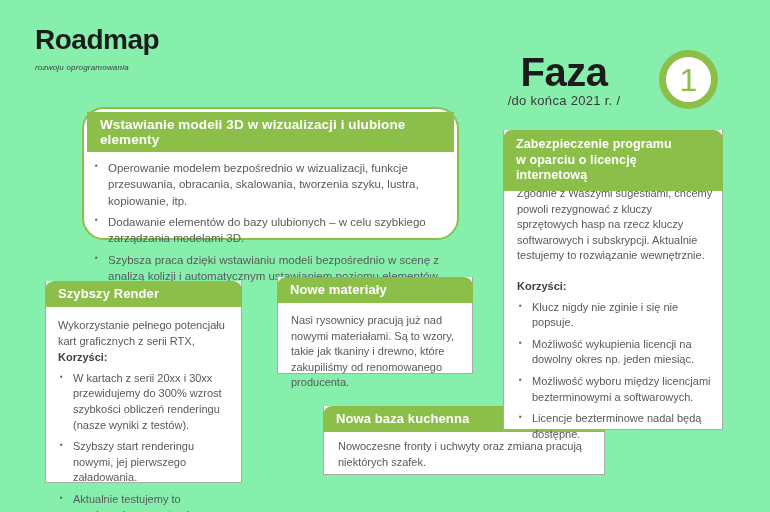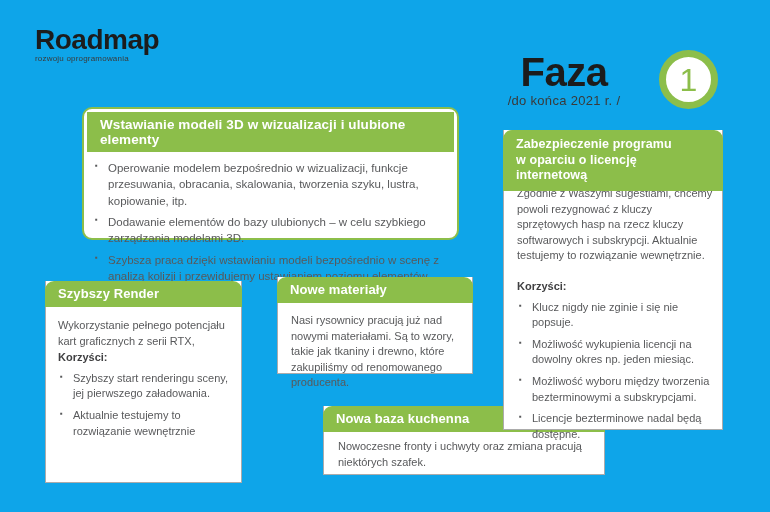--- a/index.html
+++ b/index.html
@@ -5,28 +5,28 @@
   :root{
     --accent:#8cbe4a;
     --text:#58595b;
     --heading:#404042;
     --border:#ababab;
   }
   *{margin:0;padding:0;box-sizing:border-box;}
   html,body{background:#e8e8e8;}
   body{font-family:"Liberation Sans", sans-serif;}
   .canvas{
-    position:relative;width:770px;height:512px;background:#0ea5e9;
+    position:relative;width:770px;height:512px;background:#86efac;
     overflow:hidden;margin:0 auto;
   }
 
   
   .logo{position:absolute;left:35px;top:26px;}
   .logo-title{font-size:28px;font-weight:800;color:#1c1c1c;letter-spacing:-0.5px;line-height:1.0;}
-  .logo-subtitle{font-size:8px;color:#3a3a3a;margin-top:0;letter-spacing:0.2px;}
+  .logo-subtitle{font-size:8px;color:#3a3a3a;margin-top:9px;letter-spacing:0.2px;font-style:italic;}
 
   .phase{position:absolute;left:480px;top:52px;width:168px;text-align:center;}
   .phase-label{font-size:40px;font-weight:800;color:#1c1c1c;line-height:1.0;letter-spacing:-0.5px;}
   .phase-deadline{font-size:13px;color:#3a3a3a;margin-top:1px;letter-spacing:0.3px;}
 
   .phase-circle{
     position:absolute;left:659px;top:50px;width:59px;height:59px;border-radius:50%;
     border:7px solid var(--accent);display:flex;align-items:center;justify-content:center;
     background:#fff;
   }
@@ -35,21 +35,21 @@
   
   .hdr{background:var(--accent);color:#fff;font-weight:700;}
   .body-text{color:var(--text);}
   ul.blist{list-style:none;}
   ul.blist li{position:relative;padding-left:15px;color:var(--text);}
   ul.blist li::before{content:"▪";position:absolute;left:2px;top:0;font-size:8px;color:var(--text);}
 
   
   .card-big{
     position:absolute;left:82px;top:107px;width:377px;height:133px;
-    border:2px solid var(--accent);border-radius:10px;background:#fff;
+    border:2px solid var(--accent);border-radius:22px;background:#fff;
   }
   .card-big .hdr{
     margin:3px 3px 0 3px;padding:5px 0 5px 13px;font-size:13.5px;letter-spacing:0.1px;
   }
   .card-big .bd{padding:8px 14px 0 9px;}
   .card-big ul.blist li{font-size:11.5px;line-height:1.42;margin-bottom:5px;}
 
   
   .card{
     position:absolute;background:#fff;border:1px solid var(--border);border-top:none;
@@ -95,32 +95,33 @@
   <div class="phase-circle">
     <span>1</span>
   </div>
 
   <div class="card-big">
     <div class="hdr">Wstawianie modeli 3D w wizualizacji i ulubione elementy</div>
     <div class="bd">
       <ul class="blist">
         <li>Operowanie modelem bezpośrednio w wizualizacji, funkcje przesuwania, obracania, skalowania, tworzenia szyku, lustra, kopiowanie, itp.</li>
         <li>Dodawanie elementów do bazy ulubionych – w celu szybkiego zarządzania modelami 3D.</li>
-        <li>Szybsza praca dzięki wstawianiu modeli bezpośrednio w scenę z analizą kolizji i przewidujemy ustawianiem poziomu elementów.</li>
+        <li>Szybsza praca dzięki wstawianiu modeli bezpośrednio w scenę z analizą kolizji i automatycznym ustawianiem poziomu elementów.</li>
       </ul>
     </div>
   </div>
 
   <div class="card card-render">
     <div class="hdr">Szybszy Render</div>
     <div class="bd body-text">
       <p class="intro">Wykorzystanie pełnego potencjału kart graficznych z serii RTX,</p>
       <p class="benefits">Korzyści:</p>
       <ul class="blist">
-        <li>Szybszy start renderingu sceny, jej pierwszego załadowania.</li>
+        <li>W kartach z serii 20xx i 30xx przewidujemy do 300% wzrost szybkości obliczeń renderingu (nasze wyniki z testów).</li>
+        <li>Szybszy start renderingu nowymi, jej pierwszego załadowania.</li>
         <li>Aktualnie testujemy to rozwiązanie wewnętrznie</li>
       </ul>
     </div>
   </div>
 
   <div class="card card-materials">
     <div class="hdr">Nowe materiały</div>
     <div class="bd body-text">
       <p>Nasi rysownicy pracują już nad nowymi materiałami. Są to wzory, takie jak tkaniny i drewno, które zakupiliśmy od renomowanego producenta.</p>
     </div>
@@ -137,19 +138,19 @@
     <div class="hdr">
       <div>Zabezpieczenie programu</div>
       <div>w oparciu o licencję internetową</div>
     </div>
     <div class="bd body-text">
       <p class="intro">Zgodnie z Waszymi sugestiami, chcemy powoli rezygnować z kluczy sprzętowych hasp na rzecz kluczy softwarowych i subskrypcji. Aktualnie testujemy to rozwiązanie wewnętrznie.</p>
       <p class="benefits">Korzyści:</p>
       <ul class="blist">
         <li>Klucz nigdy nie zginie i się nie popsuje.</li>
         <li>Możliwość wykupienia licencji na dowolny okres np. jeden miesiąc.</li>
-        <li>Możliwość wyboru między tworzenia bezterminowymi a subskrypcjami.</li>
+        <li>Możliwość wyboru między licencjami bezterminowymi a softwarowych.</li>
         <li>Licencje bezterminowe nadal będą dostępne.</li>
       </ul>
     </div>
   </div>
 
 </div>
 
 </body></html>

